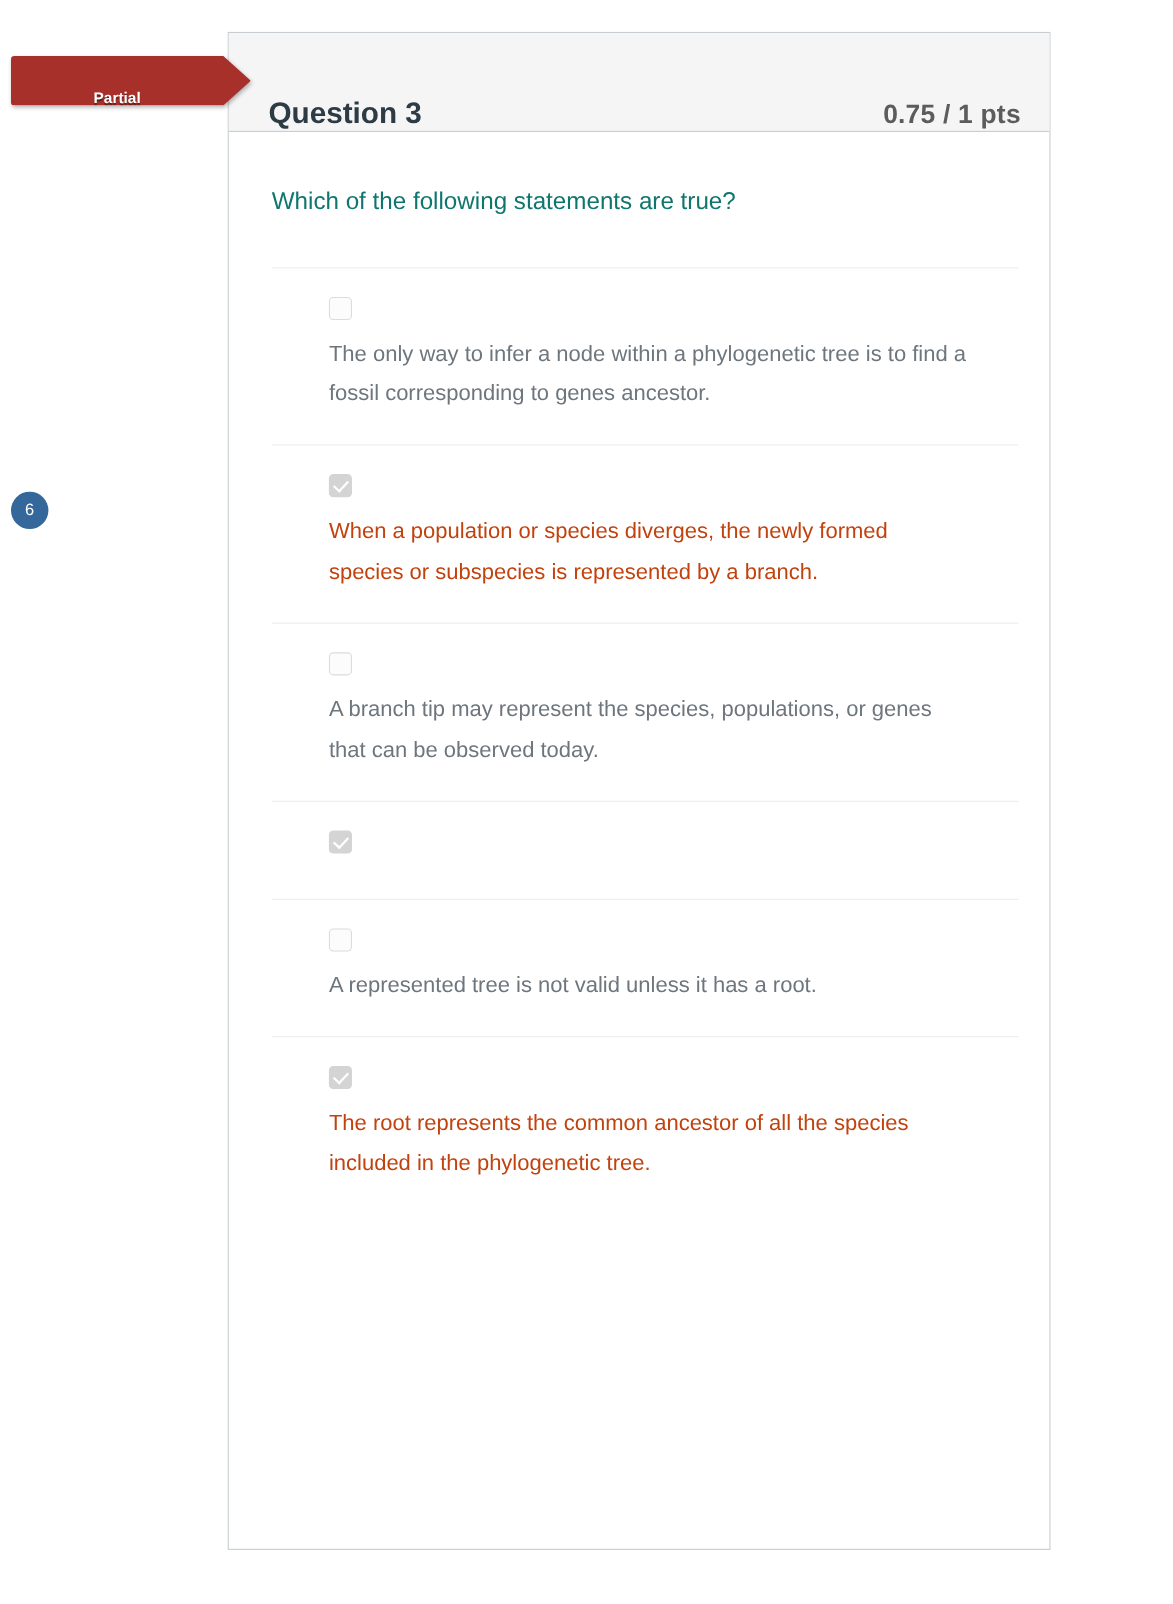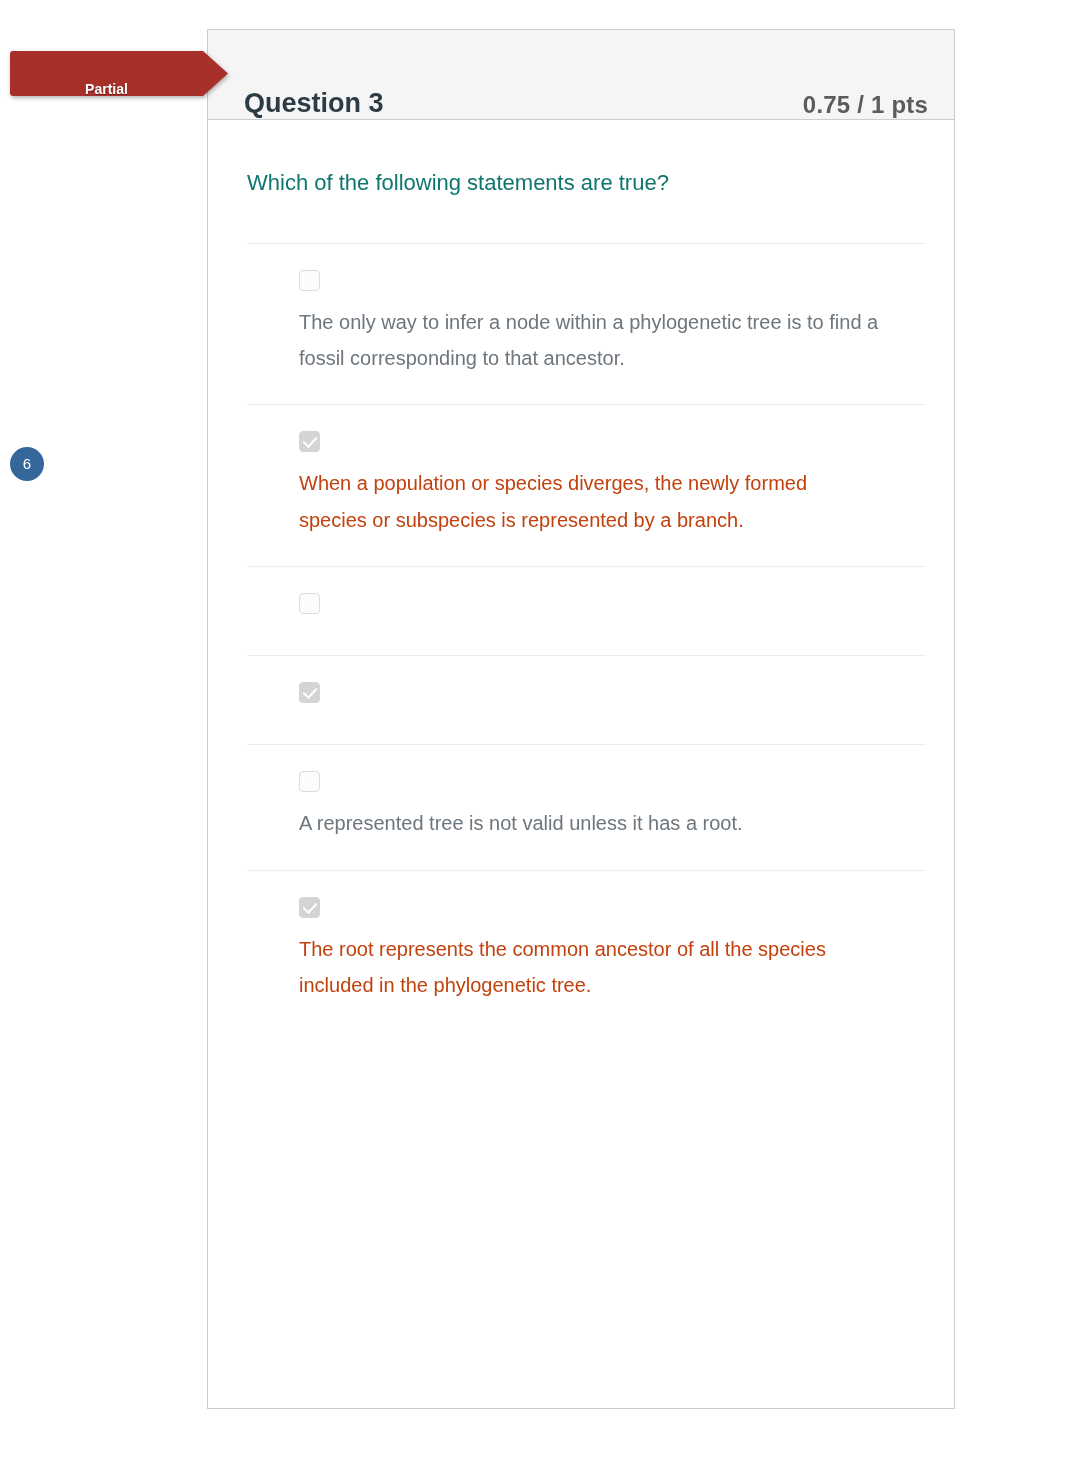--- a/index.html
+++ b/index.html
@@ -178,30 +178,31 @@
     <div id="question-points">0.75 / 1 pts</div>
   </div>
 
   <div id="question-body">
     <div id="question-text">Which of the following statements are true?</div>
 
     <div id="answers">
 
       <div class="answer-row unselected">
         <div class="checkbox unchecked"></div>
-        <div class="answer-text">The only way to infer a node within a phylogenetic tree is to find a fossil corresponding to that ancestor.</div>
+        <div class="answer-text">The only way to infer a node within a phylogenetic tree is to find a fossil corresponding to genes ancestor.</div>
       </div>
 
       <div class="answer-row selected">
         <div class="checkbox checked"></div>
         <div class="answer-text">When a population or species diverges, the newly formed species or subspecies is represented by a branch.</div>
       </div>
 
       <div class="answer-row unselected">
         <div class="checkbox unchecked"></div>
+        <div class="answer-text">A branch tip may represent the species, populations, or genes that can be observed today.</div>
       </div>
 
       <div class="answer-row selected">
         <div class="checkbox checked"></div>
       </div>
 
       <div class="answer-row unselected">
         <div class="checkbox unchecked"></div>
         <div class="answer-text">A represented tree is not valid unless it has a root.</div>
       </div>

